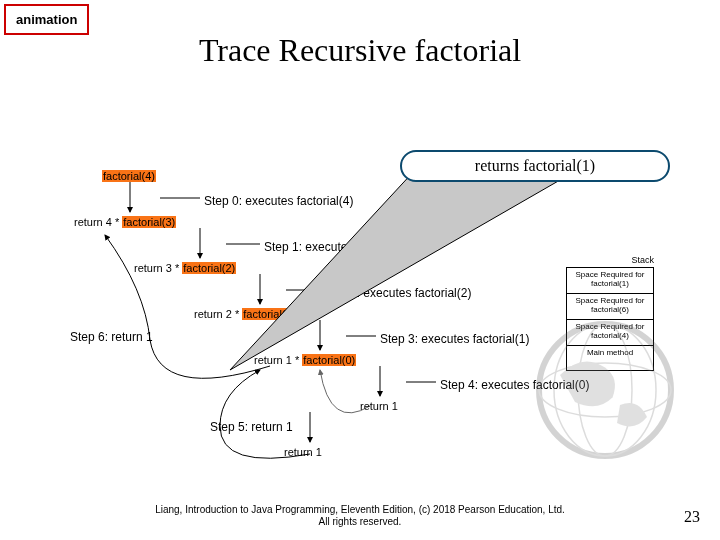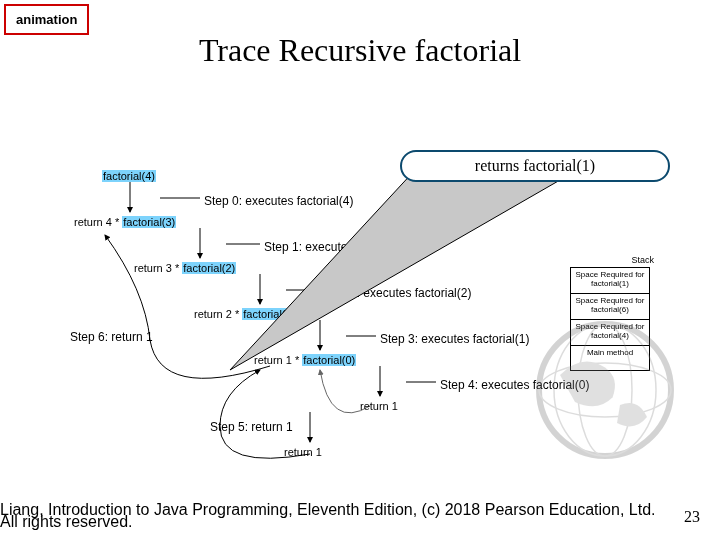--- a/index.html
+++ b/index.html
@@ -2,30 +2,30 @@
 <html><head>
 <meta charset="utf-8">
 <style>
   * { box-sizing: border-box; margin: 0; padding: 0; }
   body { width: 720px; height: 540px; background: #fff; font-family: "Times New Roman", serif; position: relative; overflow: hidden; }
   .animation-tag { position: absolute; top: 4px; left: 4px; border: 2px solid #c00; padding: 6px 10px; font-family: Arial, sans-serif; font-size: 13px; font-weight: bold; }
   .title { position: absolute; top: 32px; left: 0; right: 0; text-align: center; font-size: 32px; }
   .callout { position: absolute; top: 150px; left: 400px; width: 270px; height: 32px; border: 2px solid #0c4a6e; border-radius: 16px; background: #fff; text-align: center; line-height: 28px; font-size: 16px; z-index: 5; }
   .callout-tail { position: absolute; z-index: 4; }
   .diagram { position: absolute; top: 170px; left: 70px; width: 460px; height: 310px; font-size: 11px; font-family: Arial, sans-serif; }
-  .hl { background: #7dd3fc; padding: 0 1px; }
+  .hl { background: #f97316; padding: 0 1px; }
   .node { position: absolute; white-space: nowrap; }
   .step-label { position: absolute; font-size: 12px; white-space: nowrap; }
   .stack { position: absolute; top: 255px; left: 560px; width: 100px; font-size: 8px; font-family: Arial, sans-serif; }
   .stack-label { text-align: right; margin-bottom: 2px; font-size: 9px; padding-right: 6px; }
-  .stack-box { width: 80px; height: 26px; margin: 0 auto; border: 1px solid #000; border-bottom: none; text-align: center; padding-top: 2px; line-height: 9px; background: rgba(255,255,255,0.8); }
+  .stack-box { width: 88px; height: 26px; margin: 0 auto; border: 1px solid #000; border-bottom: none; text-align: center; padding-top: 2px; line-height: 9px; background: rgba(255,255,255,0.8); }
   .stack-box:last-of-type { border-bottom: 1px solid #000; }
   .stack-col { display: flex; flex-direction: column; align-items: center; }
   .globe { position: absolute; top: 315px; left: 530px; width: 150px; height: 150px; opacity: 0.25; z-index: 1; }
-  .footer { position: absolute; bottom: 12px; left: 0; right: 0; text-align: left; font-family: Arial, sans-serif; font-size: 16px; line-height: 12px; }
+  .footer { position: absolute; bottom: 12px; left: 0; right: 0; text-align: center; font-family: Arial, sans-serif; font-size: 10px; line-height: 12px; }
   .pagenum { position: absolute; bottom: 14px; right: 20px; font-size: 16px; }
   svg.arrows { position: absolute; top: 0; left: 0; pointer-events: none; }
 </style>
 </head>
 <body>
 
 <div class="animation-tag">animation</div>
 <div class="title">Trace Recursive factorial</div>
 
 <svg class="callout-tail" width="720" height="540">

